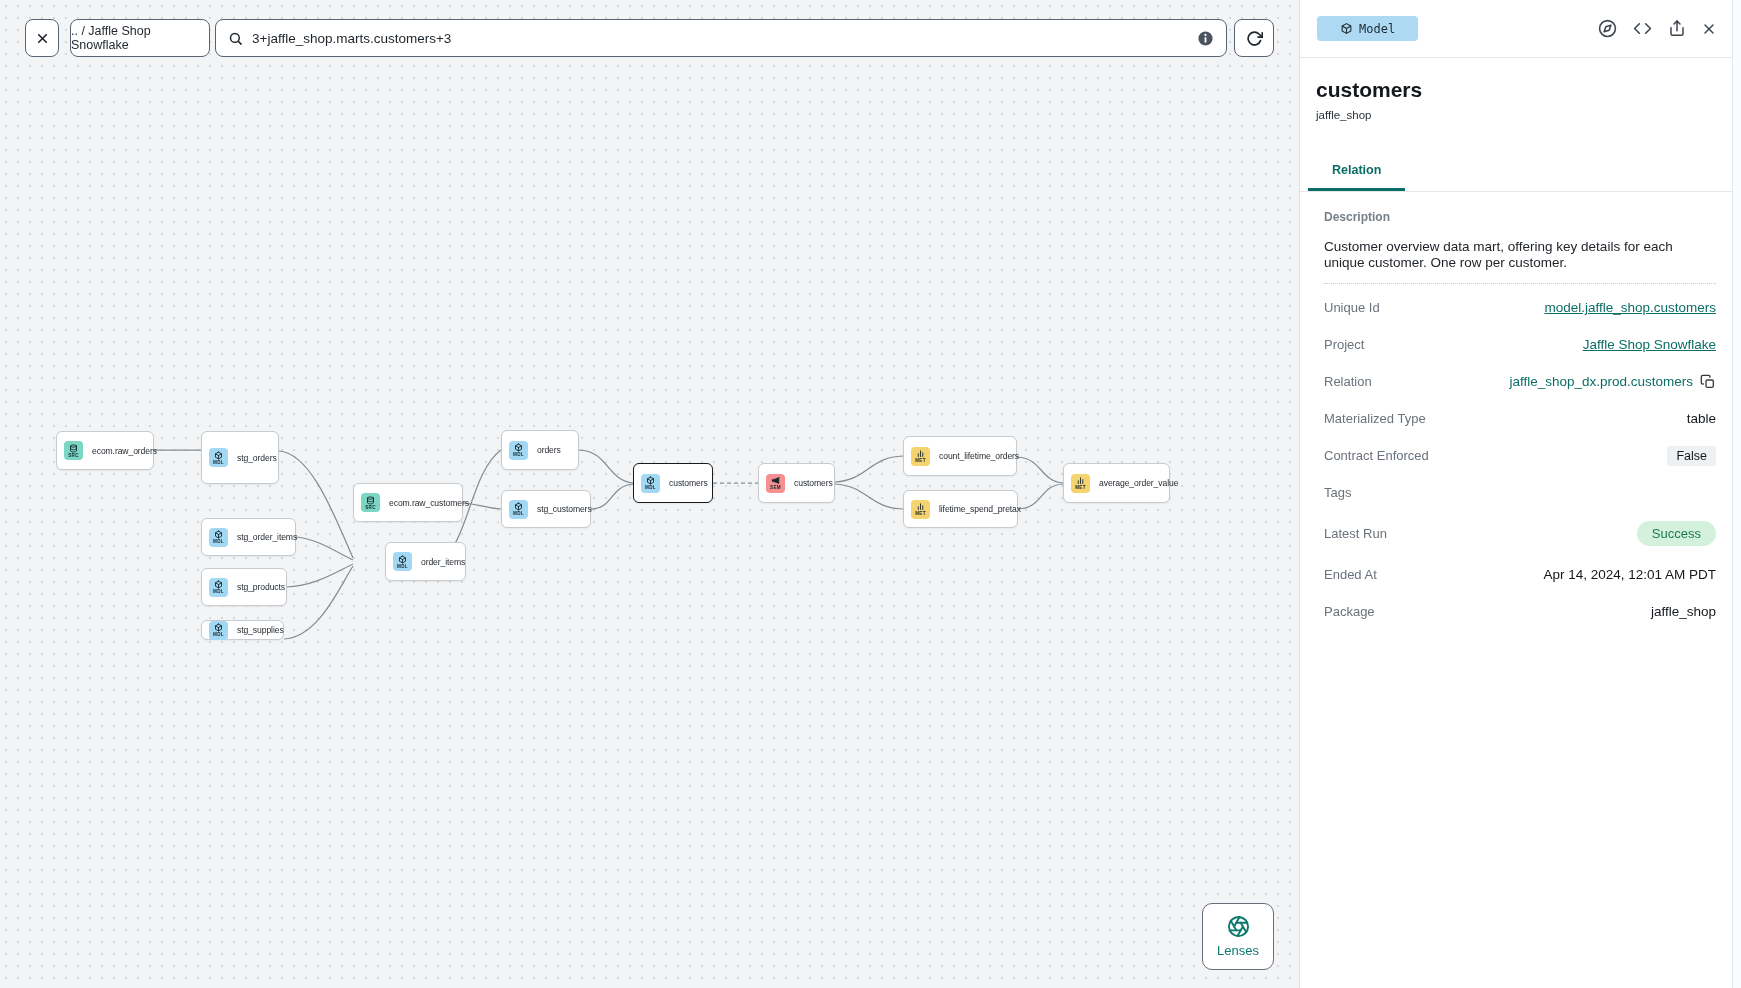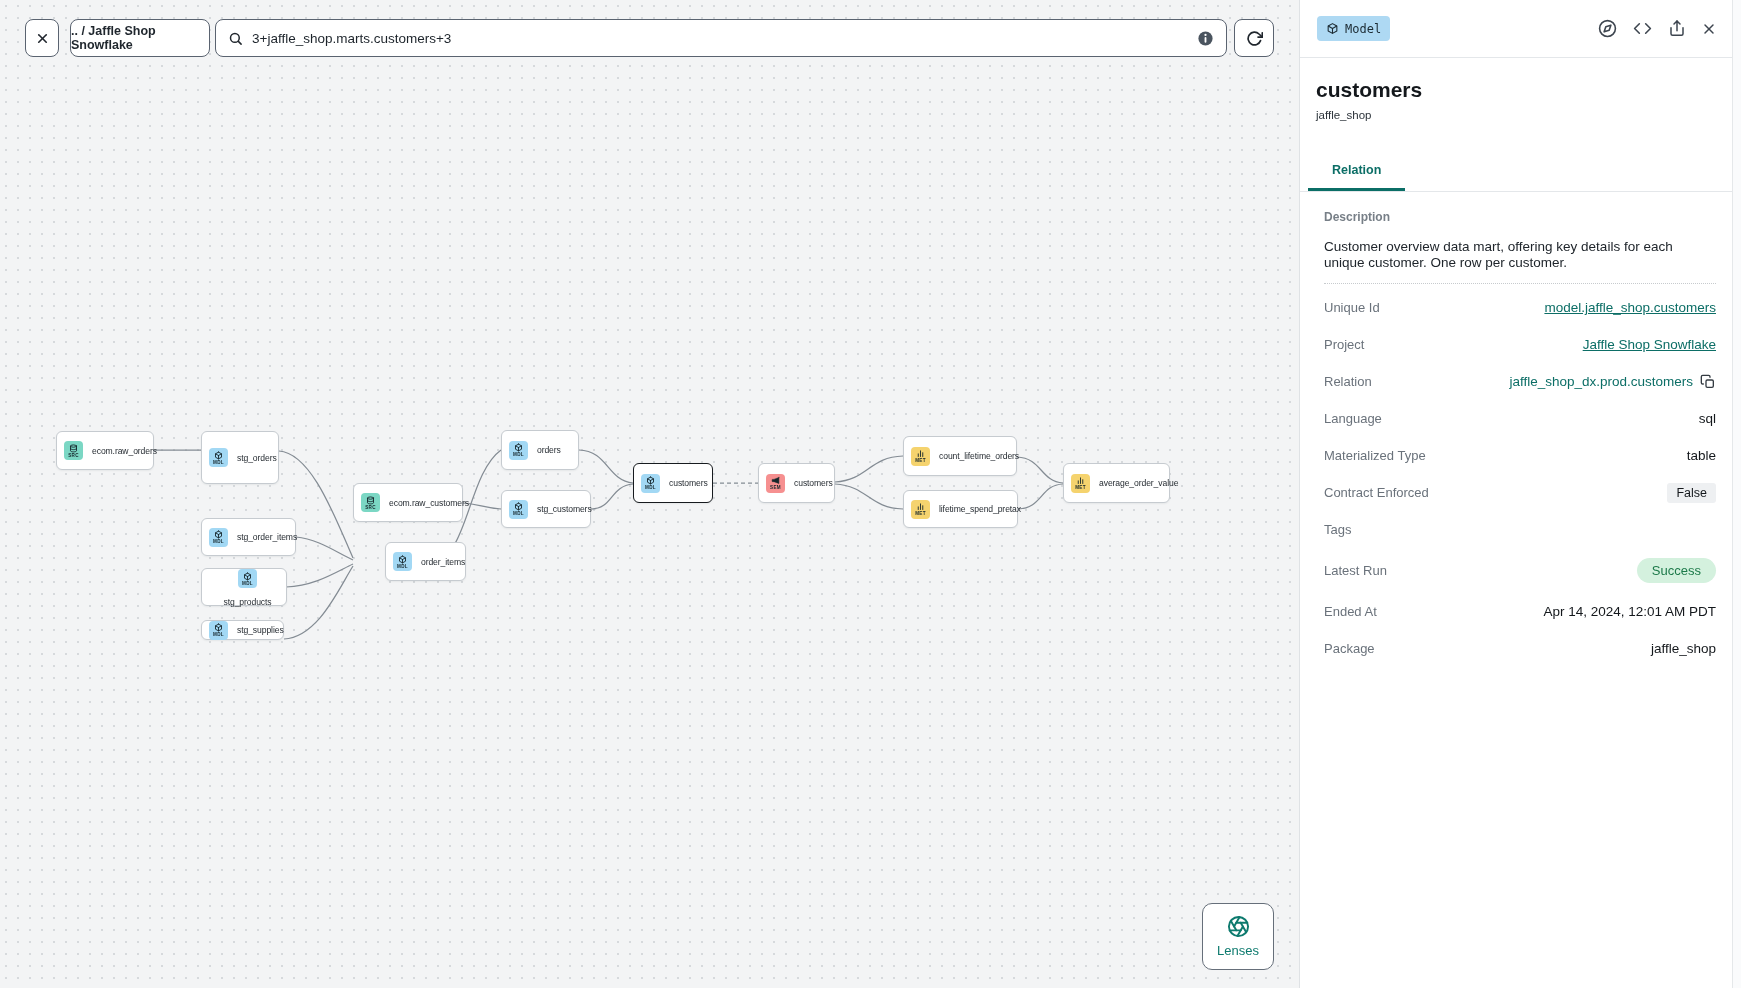--- a/index.html
+++ b/index.html
@@ -9,21 +9,21 @@
 
   
   #canvas { position:absolute; left:0; top:0; width:1300px; height:988px;
     background-color:#f3f4f5;
     background-image:radial-gradient(#d6d9dc 1.1px, transparent 1.1px);
     background-size:12px 12px; border-right:1px solid #dfe2e5; }
 
   
   .tb-btn { position:absolute; top:19px; height:38px; background:#fff;
     border:1px solid #5a6370; border-radius:8px; display:flex;
-    align-items:center; justify-content:center; color:#2a323c; cursor:pointer;font-weight:bold; }
+    align-items:center; justify-content:center; color:#2a323c; cursor:pointer; }
   #close-graph-btn { left:25px; width:34px; }
   #breadcrumb-btn { left:70px; width:140px; font-size:12.5px; color:#1f262d; }
   #search-box { position:absolute; left:215px; top:19px; width:1012px; height:38px;
     background:#fff; border:1px solid #5a6370; border-radius:8px;
     display:flex; align-items:center; padding:0 12px; gap:9px; }
   #search-box input { flex:1; border:none; outline:none; font-size:13.5px;
     color:#1d242b; font-family:"Liberation Sans",sans-serif; background:transparent; }
   #refresh-btn { left:1234px; width:40px; }
   .icn { display:block; }
 
@@ -54,21 +54,21 @@
   #lenses-btn .llabel { font-size:13px; color:#0d7a6e; }
 
   
   #panel { position:absolute; left:1300px; top:0; width:441px; height:988px;
     background:#fff; }
   #panel-scrollbar { position:absolute; right:0; top:0; width:9px; height:988px;
     background:#fafbfc; border-left:1px solid #e5e8ea; }
   #panel-header { height:58px; border-bottom:1px solid #e4e7ea; display:flex;
     align-items:center; padding:0 22px 0 17px; }
   #resource-badge { display:flex; align-items:center; gap:6px; background:#aed9f3;
-    color:#1c2b33; border-radius:4px; height:25px; padding:0 9px;
+    color:#1c2b33; border-radius:4px; height:25px; padding:0 23px;
     font-family:"DejaVu Sans Mono", monospace; font-size:12px; }
   #header-icons { margin-left:auto; display:flex; align-items:center; gap:15px;
     color:#3d454f; margin-right:2px; }
   #header-icons .hicon { cursor:pointer; display:flex; }
 
   #panel-title-block { padding:20px 24px 0 16px; }
   #panel-title { font-size:21px; font-weight:700; color:#14181c; }
   #panel-subtitle { font-size:11.5px; color:#2c333a; margin-top:7px; }
 
   #tabs { margin-top:32px; padding-left:8px; border-bottom:1px solid #e4e7ea;
@@ -149,21 +149,21 @@
             <span style="width: 9px; height: 9px; display: flex;">
               <svg viewBox="0 0 24 24" fill="none" stroke="currentColor" stroke-width="2.4" stroke-linecap="round" stroke-linejoin="round">
                 <path d="M12 3l8 4.5v9L12 21l-8-4.5v-9L12 3z"></path>
                 <path d="M12 12l8-4.5M12 12L4 7.5M12 12v9"></path>
               </svg>
             </span>
             <span class="bt">MDL</span>
           </span>
           <span class="nlabel">stg_order_items</span>
         </div>
-        <div class="node" style="left: 201px; top: 568px; width: 86px; height: 38px; flex-direction: column;">
+        <div class="node" style="left: 201px; top: 568px; width: 86px; height: 38px;">
           <span class="badge MDL">
             <span style="width: 9px; height: 9px; display: flex;">
               <svg viewBox="0 0 24 24" fill="none" stroke="currentColor" stroke-width="2.4" stroke-linecap="round" stroke-linejoin="round">
                 <path d="M12 3l8 4.5v9L12 21l-8-4.5v-9L12 3z"></path>
                 <path d="M12 12l8-4.5M12 12L4 7.5M12 12v9"></path>
               </svg>
             </span>
             <span class="bt">MDL</span>
           </span>
           <span class="nlabel">stg_products</span>
@@ -417,24 +417,20 @@
               <span>jaffle_shop_dx.prod.customers</span>
               <span class="copy-btn">
                 <svg width="16" height="16" viewBox="0 0 24 24" fill="none" stroke="currentColor" stroke-width="2" stroke-linecap="round" stroke-linejoin="round">
                   <rect x="9" y="9" width="11" height="11" rx="2"></rect>
                   <path d="M5 15H4a2 2 0 0 1-2-2V4a2 2 0 0 1 2-2h9a2 2 0 0 1 2 2v1"></path>
                 </svg>
               </span>
             </span>
           </div>
           <div class="frow">
-            <span class="flabel">Language</span>
-            <span class="fvalue">sql</span>
-          </div>
-          <div class="frow">
             <span class="flabel">Materialized Type</span>
             <span class="fvalue">table</span>
           </div>
           <div class="frow">
             <span class="flabel">Contract Enforced</span>
             <span class="badge-gray">False</span>
           </div>
           <div class="frow">
             <span class="flabel">Tags</span>
             <span class="fvalue"></span>

